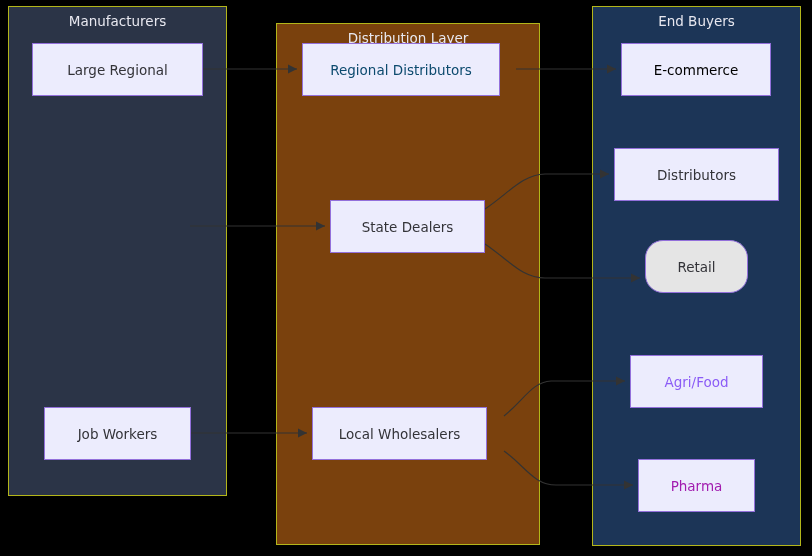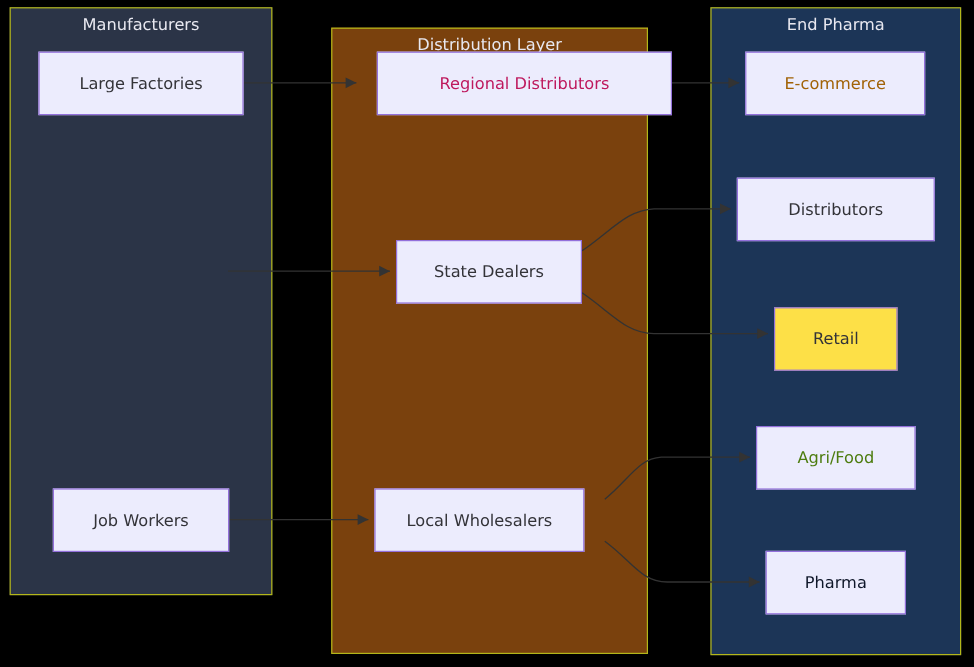--- a/index.html
+++ b/index.html
@@ -73,21 +73,21 @@
 
   <div class="cluster" id="cluster-manufacturers" style="left: 8px; top: 6px; width: 219px; height: 490px; background: rgb(43, 52, 71); border-color: rgb(179, 182, 26);">
     <div class="cluster-title">Manufacturers</div>
   </div>
 
   <div class="cluster" id="cluster-distribution" style="left: 276px; top: 6px; width: 264px; height: 522px; background: rgb(122, 65, 13); border-color: rgb(179, 182, 26); margin-top: 17px;">
     <div class="cluster-title">Distribution Layer</div>
   </div>
 
   <div class="cluster" id="cluster-endbuyers" style="left: 592px; top: 6px; width: 209px; height: 540px; background: rgb(28, 53, 87); border-color: rgb(179, 182, 26);">
-    <div class="cluster-title">End Pharma</div>
+    <div class="cluster-title">End Buyers</div>
   </div>
 
   <svg id="edge-layer" viewBox="0 0 812 556" xmlns="http://www.w3.org/2000/svg">
       <path d="M 203,69 L 252,69 L 297,69" class="edge-path" stroke="#333333"></path>
       <path d="M 190,226 L 260,226 L 325,226" class="edge-path" stroke="#333333"></path>
       <path d="M 191,433 L 250,433 L 307,433" class="edge-path" stroke="#333333"></path>
       <path d="M 516,69 L 565,69 L 616,69" class="edge-path" stroke="#333333"></path>
       <path d="M 485,209 C 510,192 522,175 545,174 L 575,174 L 609,174" class="edge-path" stroke="#333333"></path>
       <path d="M 485,244 C 510,261 522,278 545,278 L 580,278 L 640,278" class="edge-path" stroke="#333333"></path>
       <path d="M 504,416 C 524,400 532,382 551,381 L 578,381 L 625,381" class="edge-path" stroke="#333333"></path>
@@ -96,43 +96,43 @@
       <polygon points="325,226 316,221.5 316,230.5" class="arrow-head" fill="#333333"></polygon>
       <polygon points="307,433 298,428.5 298,437.5" class="arrow-head" fill="#333333"></polygon>
       <polygon points="616,69 607,64.5 607,73.5" class="arrow-head" fill="#333333"></polygon>
       <polygon points="609,174 600,169.5 600,178.5" class="arrow-head" fill="#333333"></polygon>
       <polygon points="640,278 631,273.5 631,282.5" class="arrow-head" fill="#333333"></polygon>
       <polygon points="625,381 616,376.5 616,385.5" class="arrow-head" fill="#333333"></polygon>
       <polygon points="633,485 624,480.5 624,489.5" class="arrow-head" fill="#333333"></polygon>
     </svg>
 
   <div class="node" id="node-large-factories" style="left: 32px; top: 43px; width: 171px; height: 53px; background: rgb(236, 236, 253); border-color: rgb(147, 112, 219); color: rgb(51, 51, 56);">
-    <span>Large Factories</span>
+    <span>Large Regional</span>
   </div>
   <div class="node" id="node-job-workers" style="left: 44px; top: 407px; width: 147px; height: 53px; background: rgb(236, 236, 253); border-color: rgb(147, 112, 219); color: rgb(51, 51, 56);">
     <span>Job Workers</span>
   </div>
-  <div class="node" id="node-regional-distributors" style="left: 302px; top: 43px; width: 246px; height: 53px; background: rgb(236, 236, 253); border-color: rgb(147, 112, 219); color: #be185d; margin-left: 12px;">
+  <div class="node" id="node-regional-distributors" style="left: 302px; top: 43px; width: 198px; height: 53px; background: rgb(236, 236, 253); border-color: rgb(147, 112, 219); color: #0c4a6e;">
     <span>Regional Distributors</span>
   </div>
   <div class="node" id="node-state-dealers" style="left: 330px; top: 200px; width: 155px; height: 53px; background: rgb(236, 236, 253); border-color: rgb(147, 112, 219); color: rgb(51, 51, 56); align-items: center;">
     <span>State Dealers</span>
   </div>
   <div class="node" id="node-local-wholesalers" style="left: 312px; top: 407px; width: 175px; height: 53px; background: rgb(236, 236, 253); border-color: rgb(147, 112, 219); color: rgb(51, 51, 56);">
     <span>Local Wholesalers</span>
   </div>
-  <div class="node" id="node-e-commerce" style="left: 621px; top: 43px; width: 150px; height: 53px; background: rgb(236, 236, 253); border-color: rgb(147, 112, 219); color: #a16207;">
+  <div class="node" id="node-e-commerce" style="left: 621px; top: 43px; width: 150px; height: 53px; background: rgb(236, 236, 253); border-color: rgb(147, 112, 219); color: #000000;">
     <span>E-commerce</span>
   </div>
   <div class="node" id="node-manufacturing" style="left: 614px; top: 148px; width: 165px; height: 53px; background: rgb(236, 236, 253); border-color: rgb(147, 112, 219); color: rgb(51, 51, 56);">
     <span>Distributors</span>
   </div>
-  <div class="node" id="node-retail" style="left: 645px; top: 256px; width: 103px; height: 53px; background: #fde047; border-color: rgb(147, 112, 219); color: rgb(51, 51, 56);">
+  <div class="node" id="node-retail" style="left: 645px; top: 240px; width: 103px; height: 53px; background: #e5e5e5; border-color: rgb(147, 112, 219); color: rgb(51, 51, 56); border-radius: 18px;">
     <span>Retail</span>
   </div>
-  <div class="node" id="node-agri-food" style="left: 630px; top: 355px; width: 133px; height: 53px; background: rgb(236, 236, 253); border-color: rgb(147, 112, 219); color: #4d7c0f;">
+  <div class="node" id="node-agri-food" style="left: 630px; top: 355px; width: 133px; height: 53px; background: rgb(236, 236, 253); border-color: rgb(147, 112, 219); color: #8b5cf6;">
     <span>Agri/Food</span>
   </div>
-  <div class="node" id="node-pharma" style="left: 638px; top: 459px; width: 117px; height: 53px; background: rgb(236, 236, 253); border-color: rgb(147, 112, 219); color: #0f172a;">
+  <div class="node" id="node-pharma" style="left: 638px; top: 459px; width: 117px; height: 53px; background: rgb(236, 236, 253); border-color: rgb(147, 112, 219); color: #a21caf;">
     <span>Pharma</span>
   </div>
 
 </div>
 
 </body></html>

